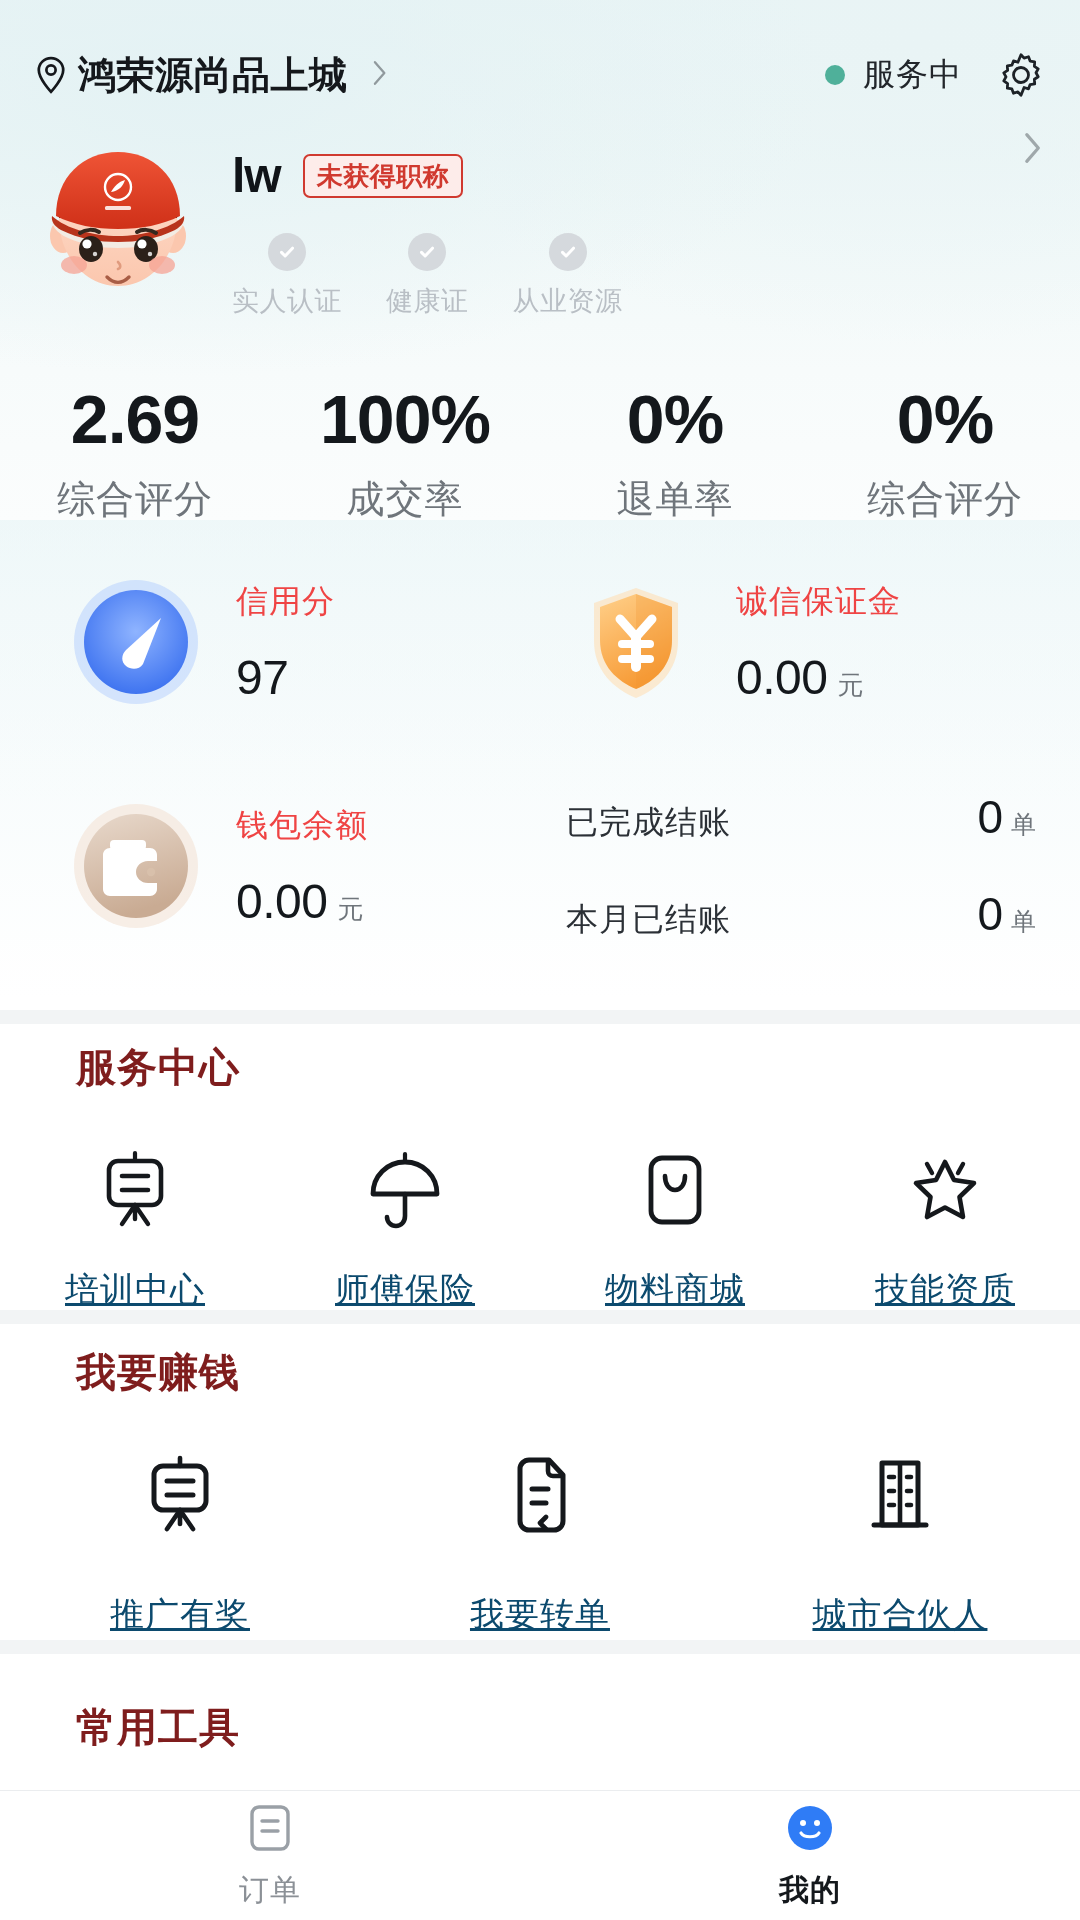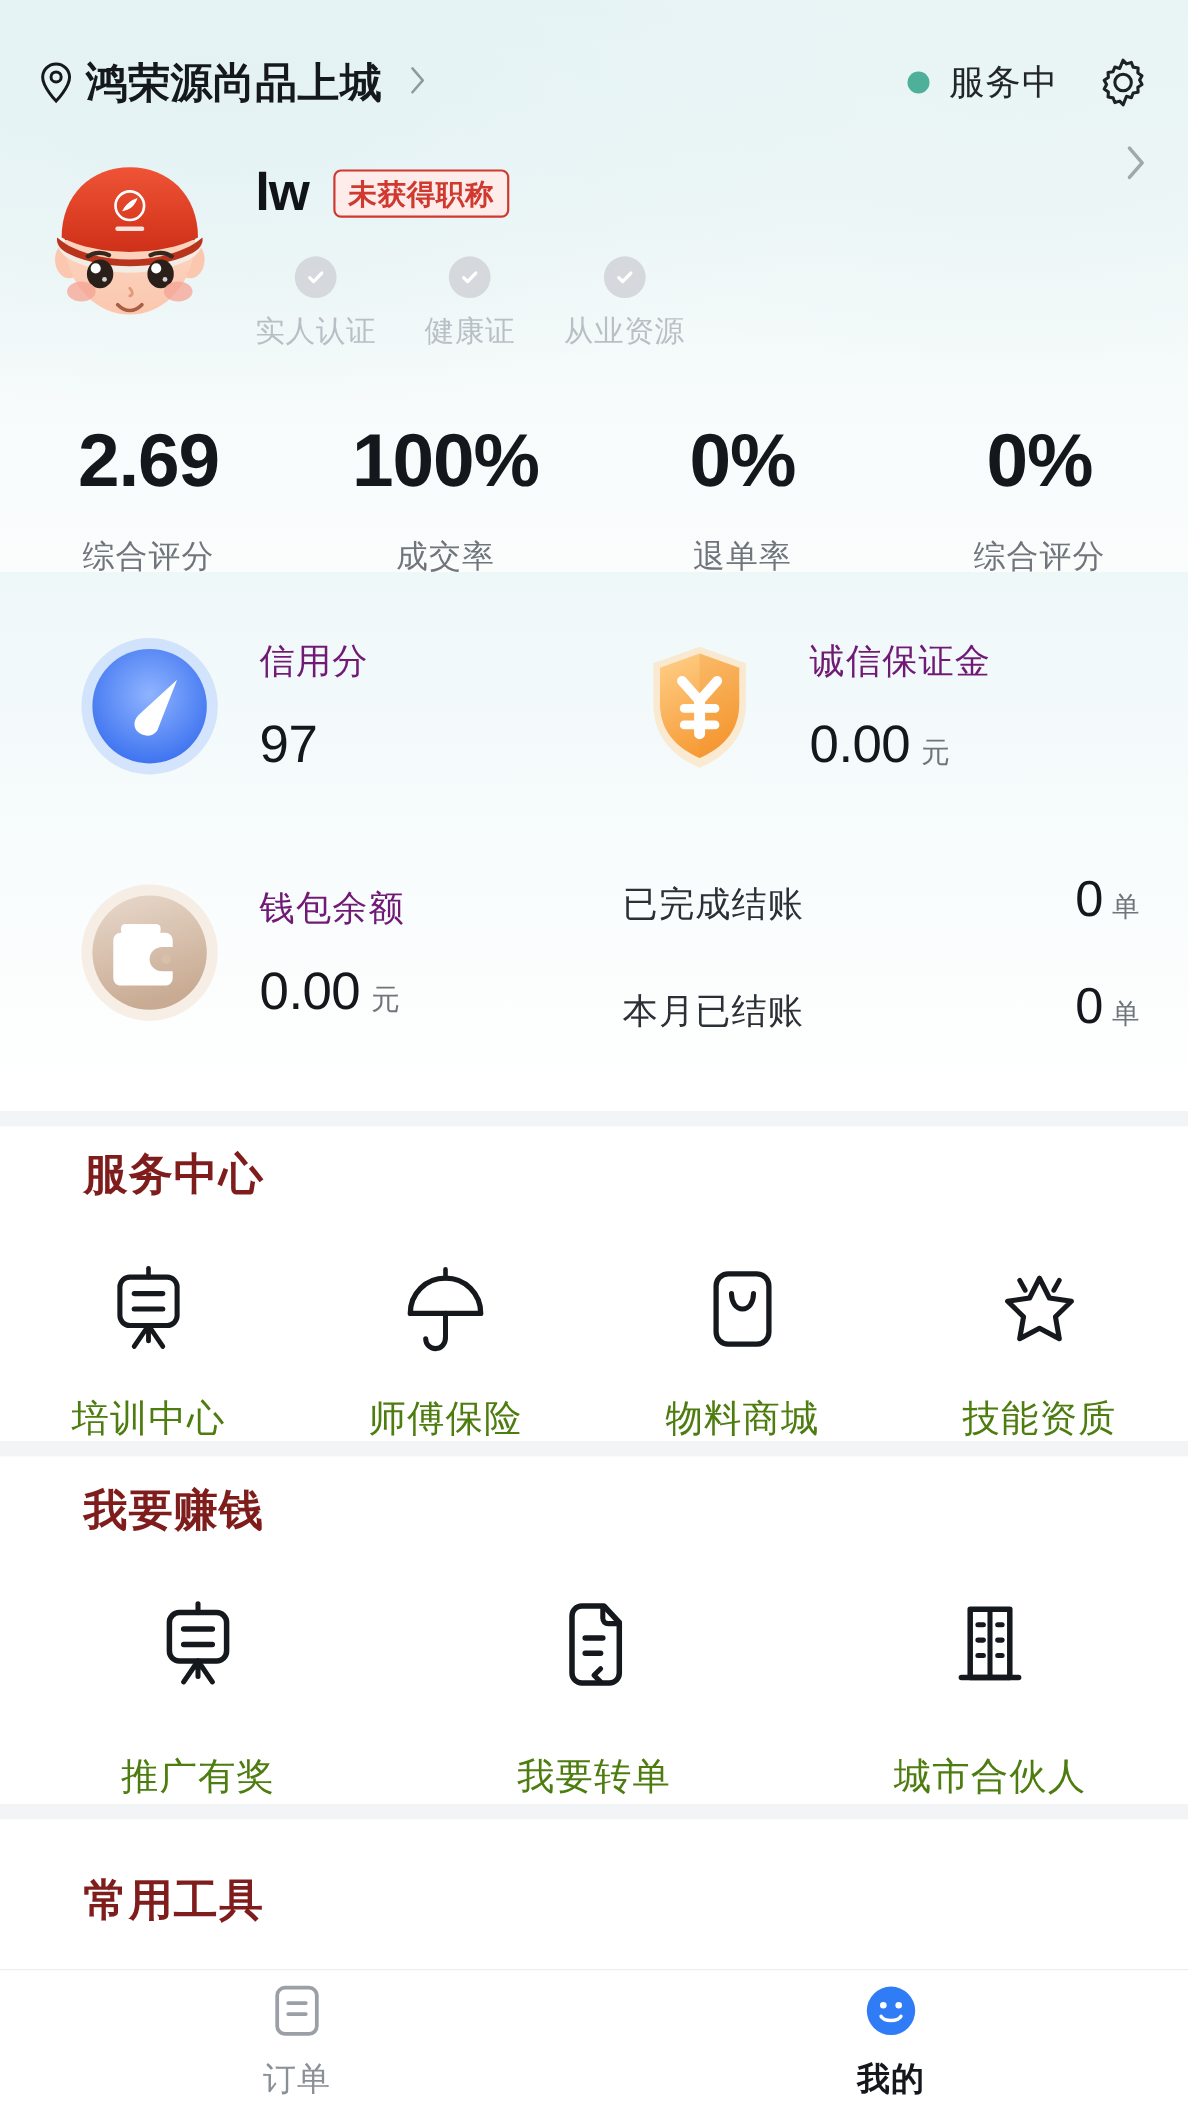--- a/index.html
+++ b/index.html
@@ -72,51 +72,51 @@
   .cert-tx { font-size:27px; color:#b9bfc5; letter-spacing:.5px; }
   .prof-chev { align-self:center; width:18px; height:32px; opacity:.4; margin-right:4px; }
 
   
   .stats {
     position:absolute; top:380px; left:0; width:1080px;
     display:flex;
   }
   .stat { flex:1; text-align:center; }
   .stat-v { font-size:68px; font-weight:700; color:#14181c; letter-spacing:-1px; }
-  .stat-l { font-size:29px; color:#6f757b; margin-top:28px; letter-spacing:1px; }
+  .stat-l { font-size:38px; color:#6f757b; margin-top:16px; letter-spacing:1px; }
 
   
   .cardrow { position:absolute; left:0; width:1080px; display:flex; }
   .cardrow.r1 { top:572px; }
   .cardrow.r2 { top:790px; }
   .half { width:540px; display:flex; align-items:center; padding-left:66px; }
   .half.rt { padding-left:26px; }
   .orb { width:140px; height:140px; flex:0 0 auto; position:relative; }
   .orb svg { display:block; }
   .ctext { margin-left:30px; }
-  .ctitle { font-size:32px; color:#701a75; letter-spacing:1px; }
+  .ctitle { font-size:32px; color:#ef4444; letter-spacing:1px; }
   .cvalue { font-size:48px; font-weight:500; color:#14181c; margin-top:26px; letter-spacing:-.5px; }
   .cvalue .unit { font-size:26px; font-weight:400; color:#6f757b; margin-left:10px; letter-spacing:0; }
 
   
   .settle { width:540px; padding:0 44px 0 26px; display:flex; flex-direction:column; justify-content:center; gap:42px; }
   .sline { display:flex; align-items:baseline; }
   .slabel { font-size:32px; color:#2b3036; letter-spacing:1px; }
   .sgap { flex:1; }
   .sval { font-size:46px; font-weight:500; color:#14181c; }
   .sval .unit { font-size:25px; font-weight:400; color:#6f757b; margin-left:8px; }
 
   
   .section { position:absolute; left:0; width:1080px; background:#fff; }
   .sec-title { font-size:40px; font-weight:700; color:#7f1d1d; letter-spacing:1px; padding:0 0 0 76px; }
   .grid { display:flex; margin-top:52px; }
   .gcell { flex:1; display:flex; flex-direction:column; align-items:center; }
   .gicon { width:86px; height:86px; display:flex; align-items:center; justify-content:center; }
   .gicon svg { display:block; }
-  .glabel { font-size:34px; color:#4d7c0f; margin-top:34px; letter-spacing:1px; }
+  .glabel { font-size:34px; color:#0c4a6e; margin-top:34px; letter-spacing:1px;text-decoration:underline; }
   .grid.three .gcell { flex:0 0 33.333%;gap:20px; }
 
   .divider { position:absolute; left:0; width:1080px; height:14px; background:#f2f4f5; }
 
   
   .tabbar {
     position:absolute; bottom:0; left:0; width:1080px; height:130px;
     background:#ffffff; border-top:1px solid #ebedef;
     display:flex; align-items:center;
   }

